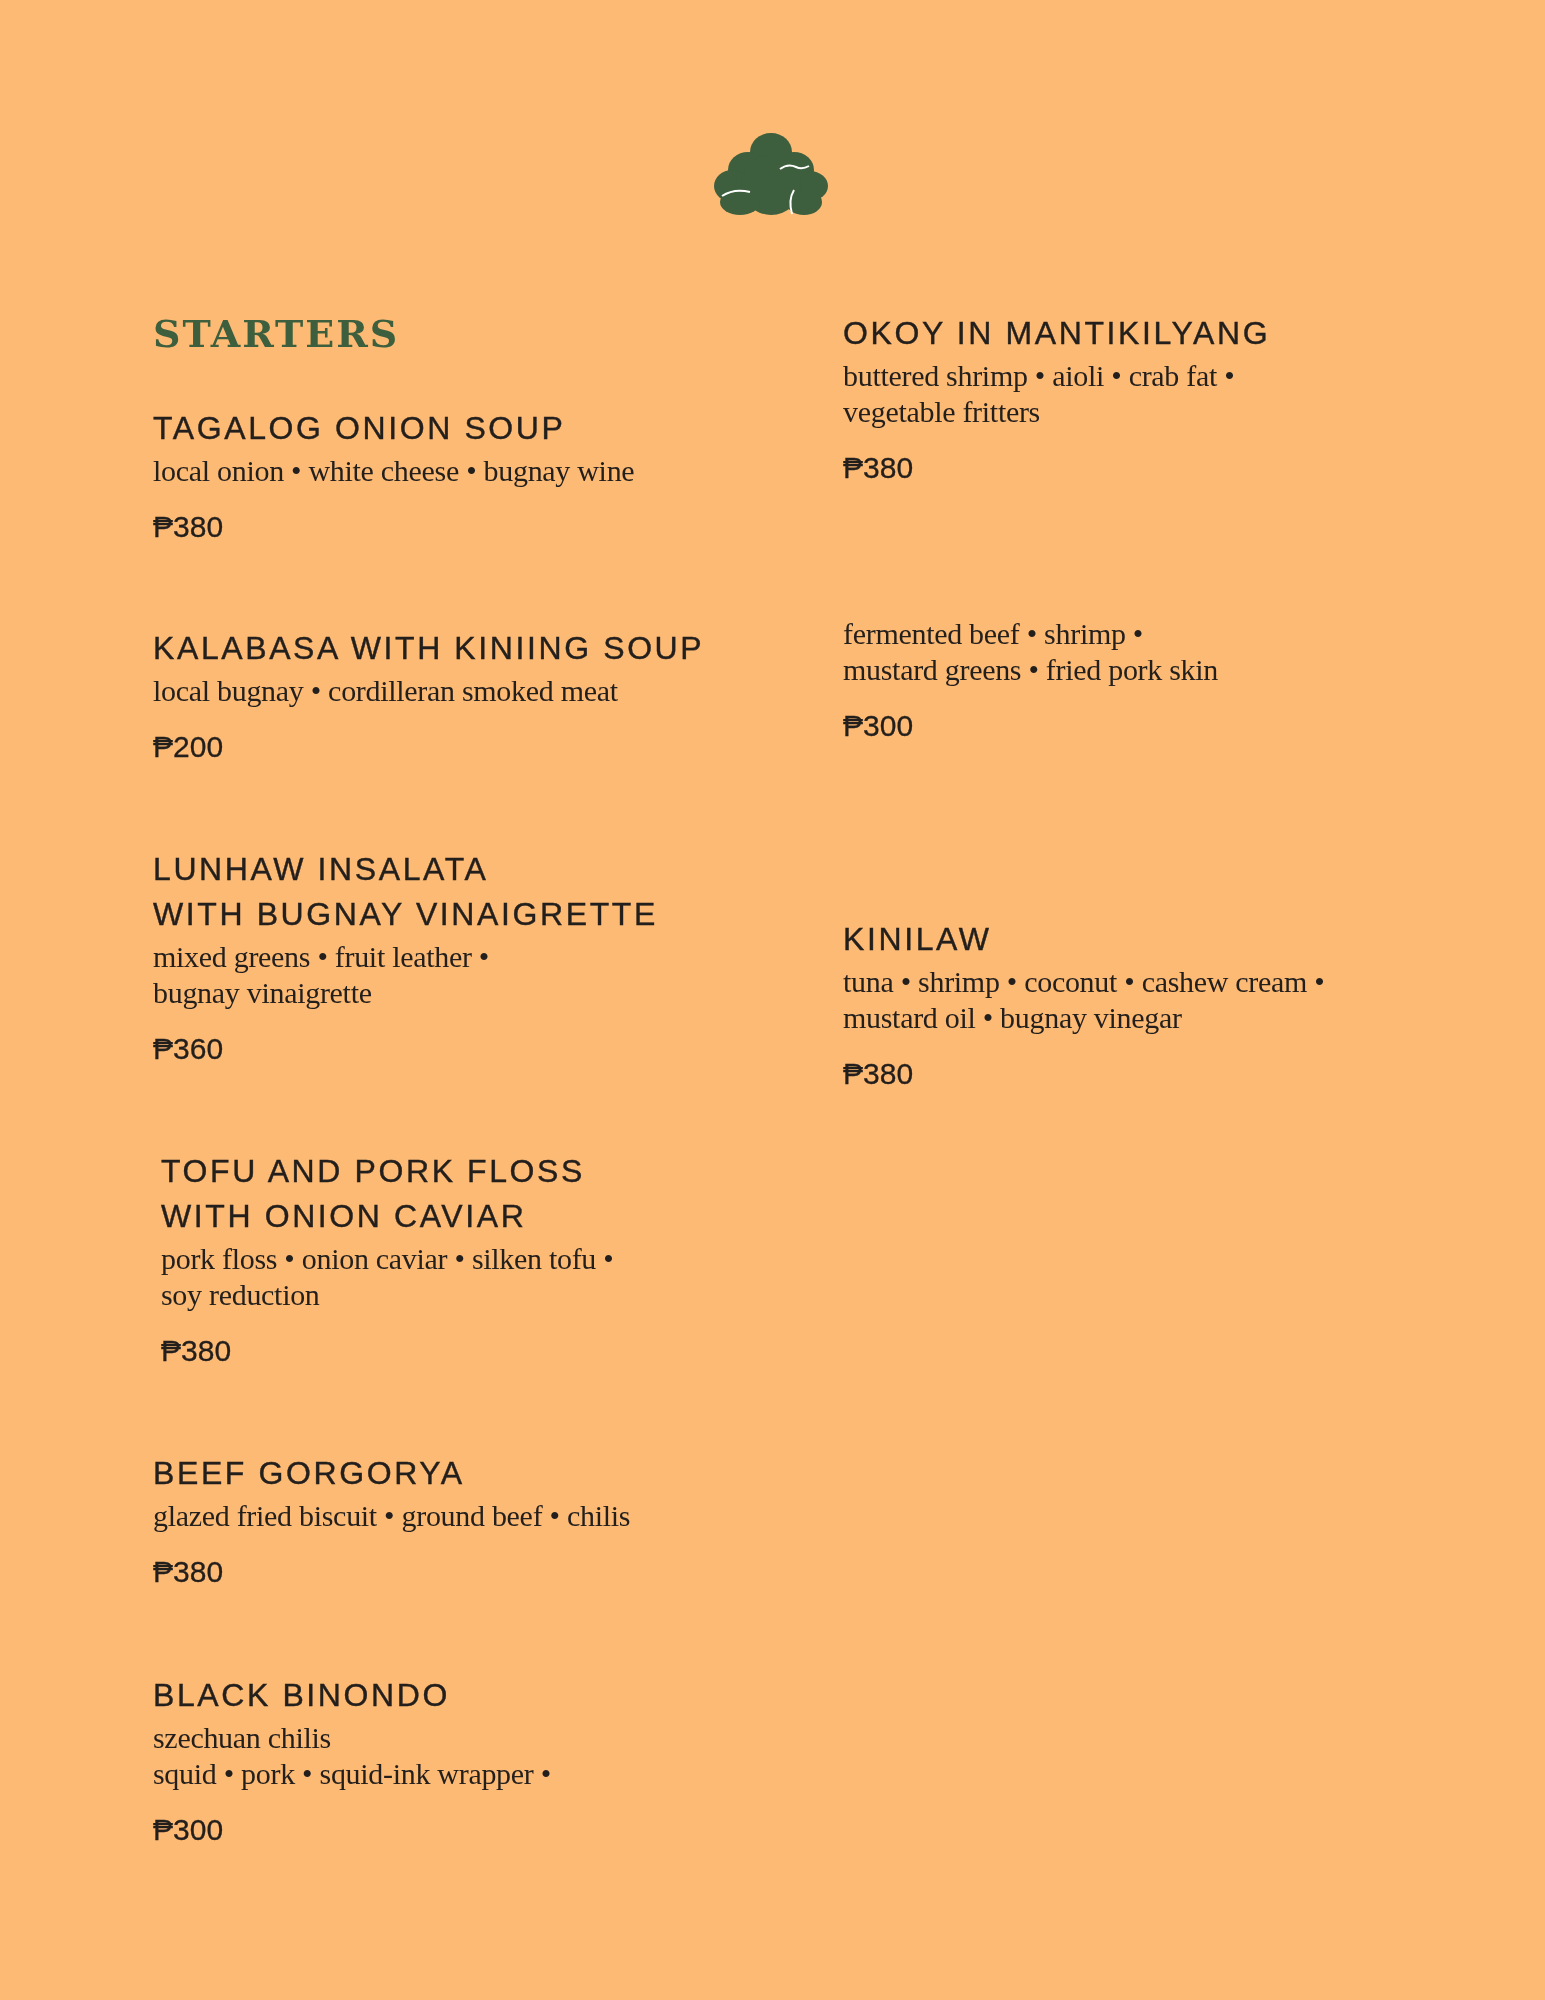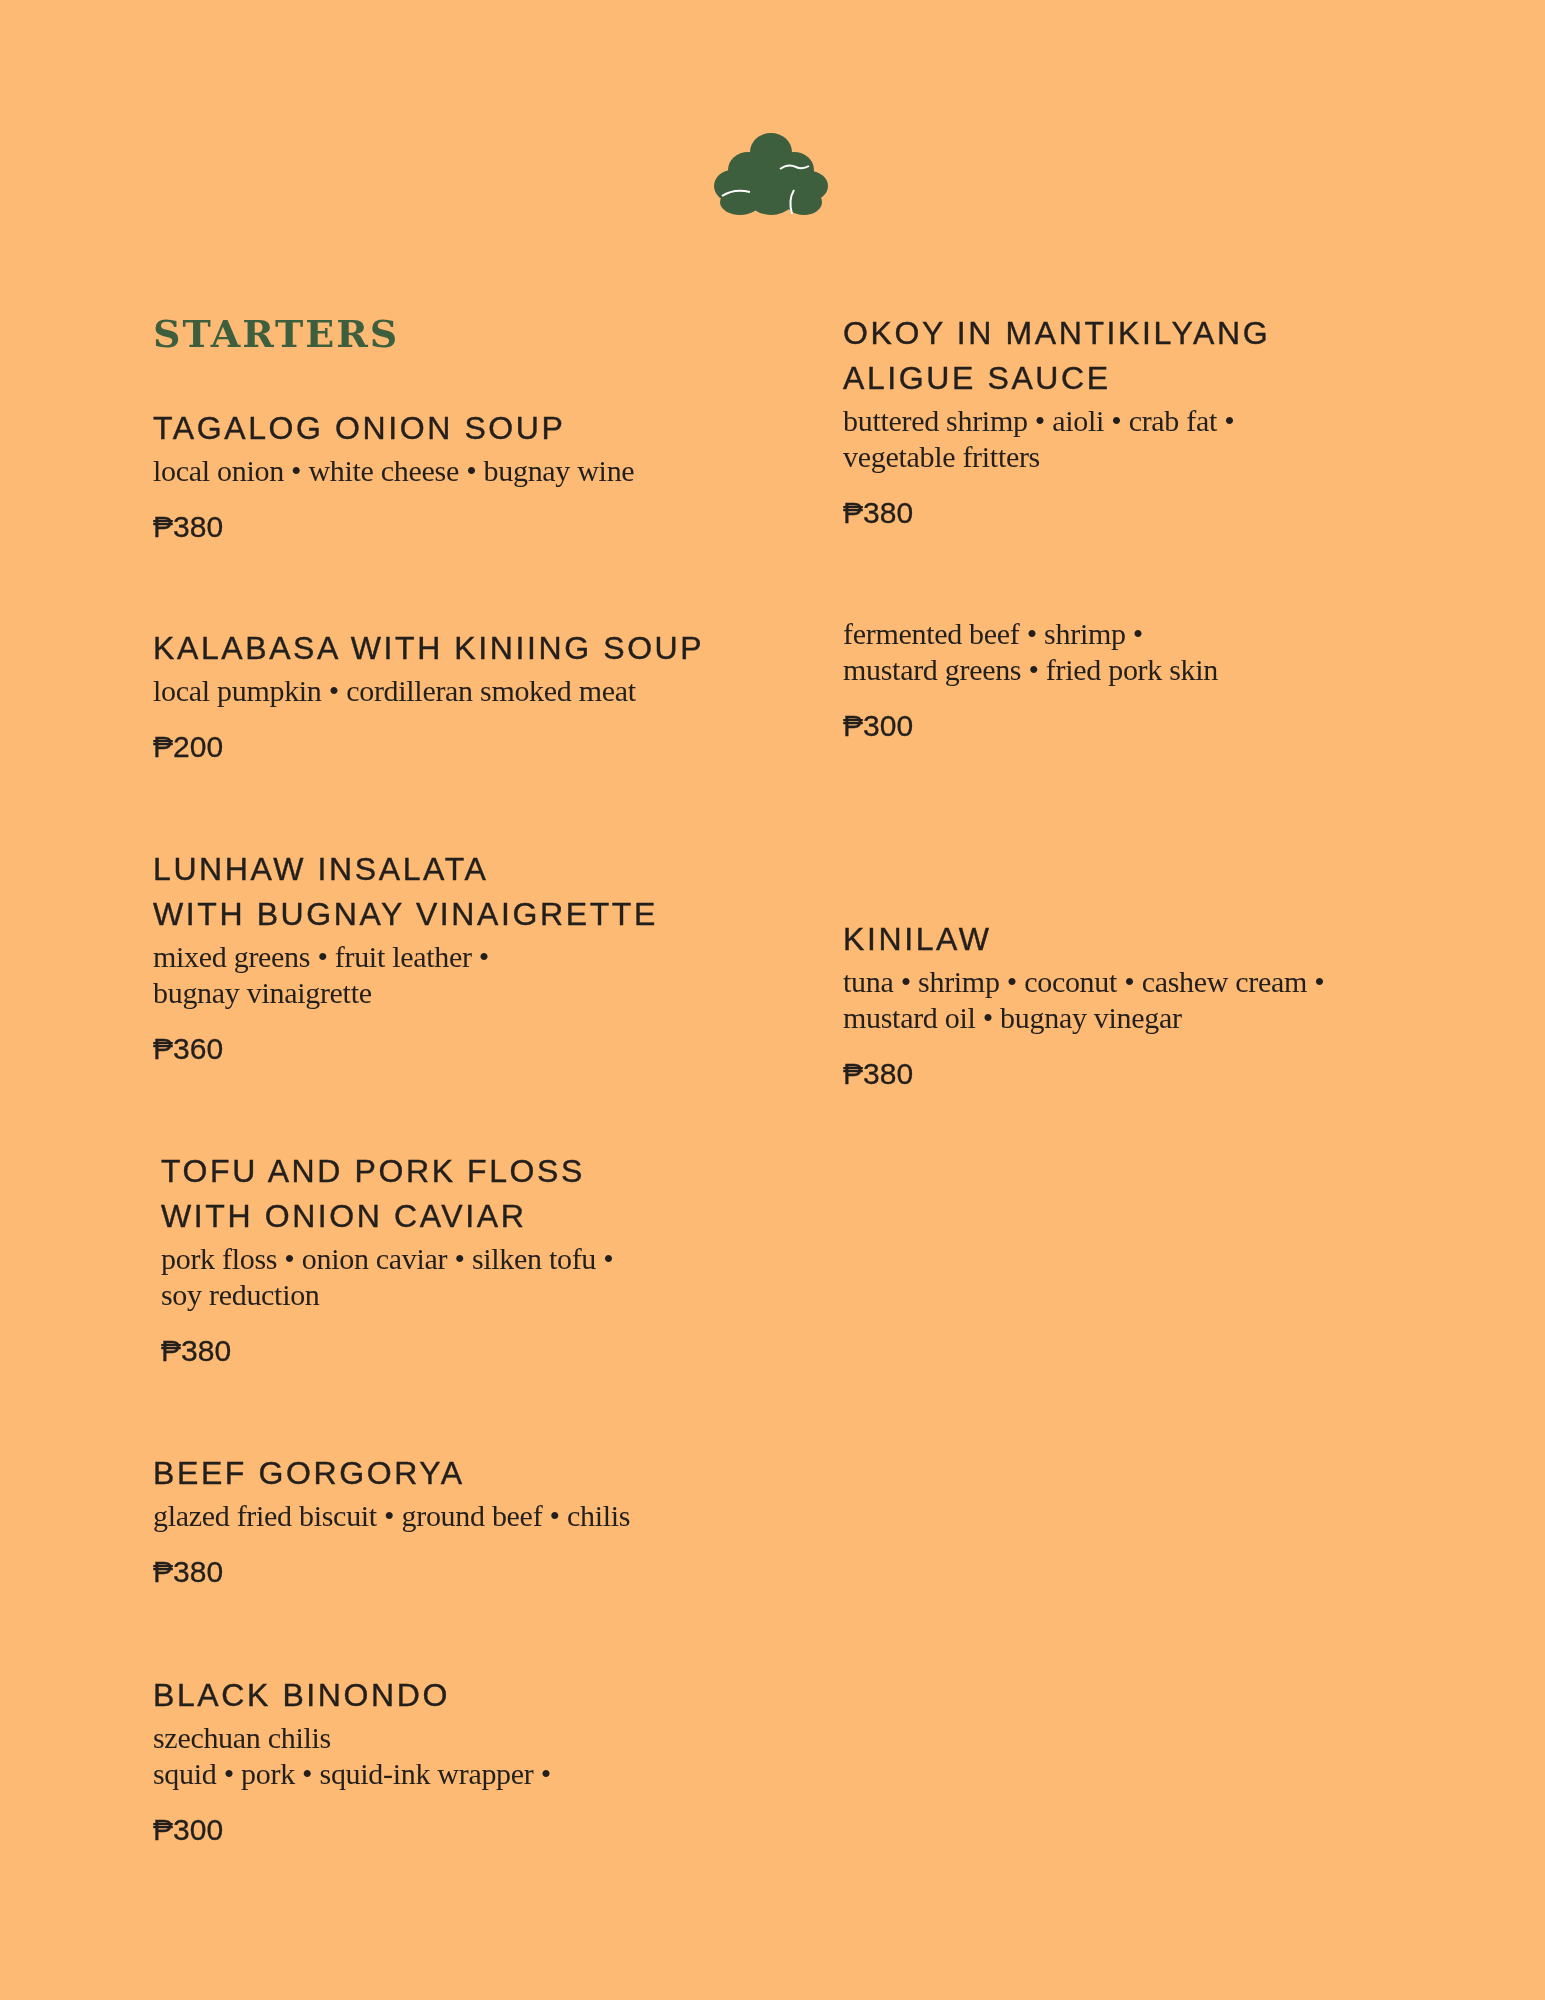--- a/index.html
+++ b/index.html
@@ -65,21 +65,21 @@
       <span>local onion • white cheese • bugnay wine</span>
     </p>
     <p class="item-price">₱380</p>
   </div>
 
   <div class="item" style="left:153px; top:626px;">
     <h2 class="item-title">
       <span>KALABASA WITH KINIING SOUP</span>
     </h2>
     <p class="item-desc">
-      <span>local pumpkin • cordilleran smoked meat</span>
+      <span>local bugnay • cordilleran smoked meat</span>
     </p>
     <p class="item-price">₱200</p>
   </div>
 
   <div class="item" style="left:153px; top:847px;">
     <h2 class="item-title">
       <span>LUNHAW INSALATA</span>
       <span>WITH BUGNAY VINAIGRETTE</span>
     </h2>
     <p class="item-desc">
@@ -118,21 +118,20 @@
     <p class="item-desc">
       <span>szechuan chilis</span>
       <span>squid • pork • squid-ink wrapper •</span>
     </p>
     <p class="item-price">₱300</p>
   </div>
 
   <div class="item" style="left:843px; top:311px;">
     <h2 class="item-title">
       <span>OKOY IN MANTIKILYANG</span>
-      <span>ALIGUE SAUCE</span>
     </h2>
     <p class="item-desc">
       <span>buttered shrimp • aioli • crab fat •</span>
       <span>vegetable fritters</span>
     </p>
     <p class="item-price">₱380</p>
   </div>
 
   <div class="item" style="left:843px; top:614px;">
     <p class="item-desc">

